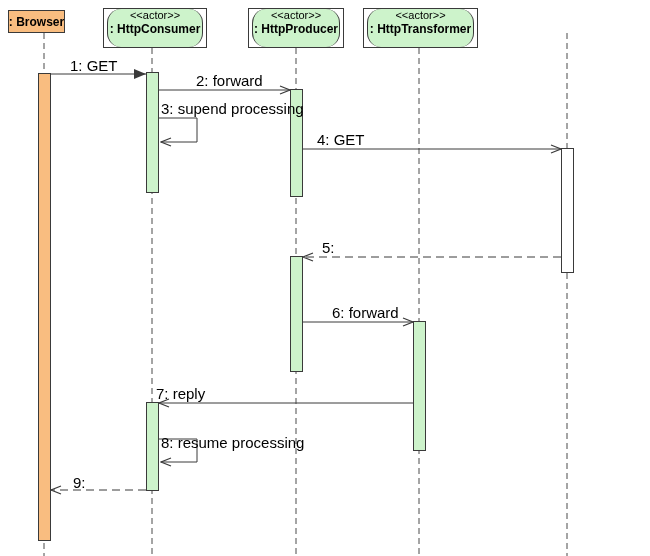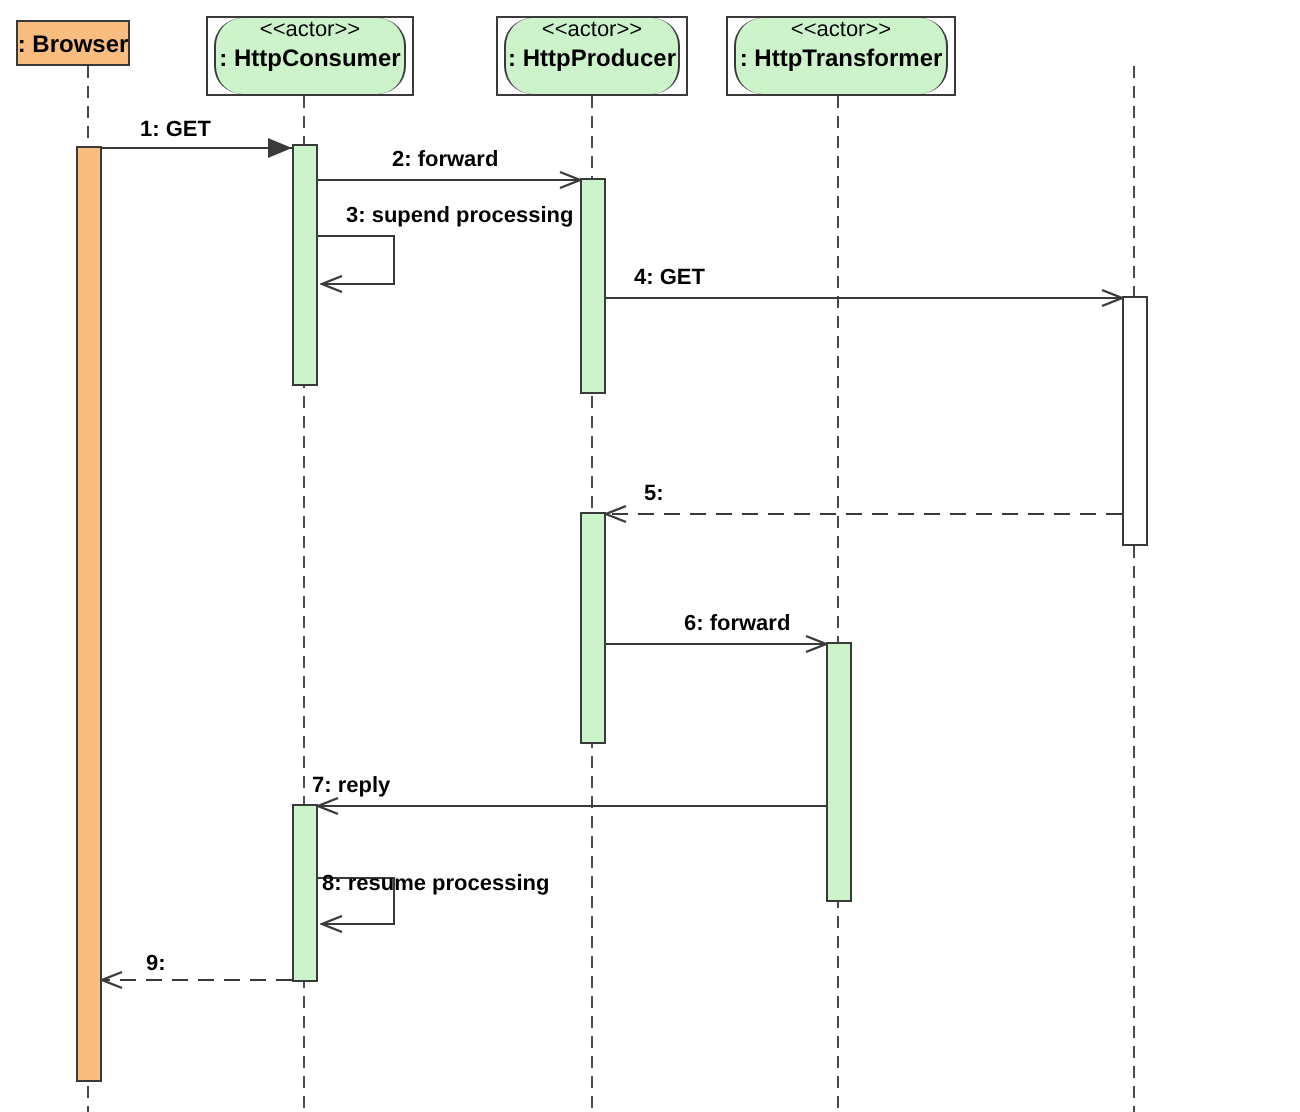--- a/index.html
+++ b/index.html
@@ -26,27 +26,27 @@
   
   .act{position:absolute;box-sizing:border-box;border:1px solid #3a3a3a;background:#cdf3cb;}
   .act-browser{left:38px;top:73px;width:13px;height:468px;background:#f9bd80;}
   .act-consumer1{left:146px;top:72px;width:13px;height:121px;}
   .act-consumer2{left:146px;top:402px;width:13px;height:89px;}
   .act-producer1{left:290px;top:89px;width:13px;height:108px;}
   .act-producer2{left:290px;top:256px;width:13px;height:116px;}
   .act-transformer{left:413px;top:321px;width:13px;height:130px;}
   .act-server{left:561px;top:148px;width:13px;height:125px;background:#ffffff;}
   
-  .msg-label{position:absolute;font-size:11px;line-height:13px;white-space:nowrap;font-weight:bold;}
+  .msg-label{position:absolute;font-size:15px;line-height:13px;white-space:nowrap;}
   .lbl-1{left:70px;top:59px;}
   .lbl-2{left:196px;top:74px;}
-  .lbl-3{left:161px;top:102px;margin-left:12px;}
+  .lbl-3{left:161px;top:102px;}
   .lbl-4{left:317px;top:133px;text-align:right;}
   .lbl-5{left:322px;top:241px;}
-  .lbl-6{left:342px;top:306px;}
+  .lbl-6{left:332px;top:306px;}
   .lbl-7{left:156px;top:387px;}
   .lbl-8{left:161px;top:436px;}
   .lbl-9{left:73px;top:476px;}
 </style>
 </head>
 <body>
 
 <div class="canvas">
 
   <svg width="650" height="556" viewBox="0 0 650 556">

